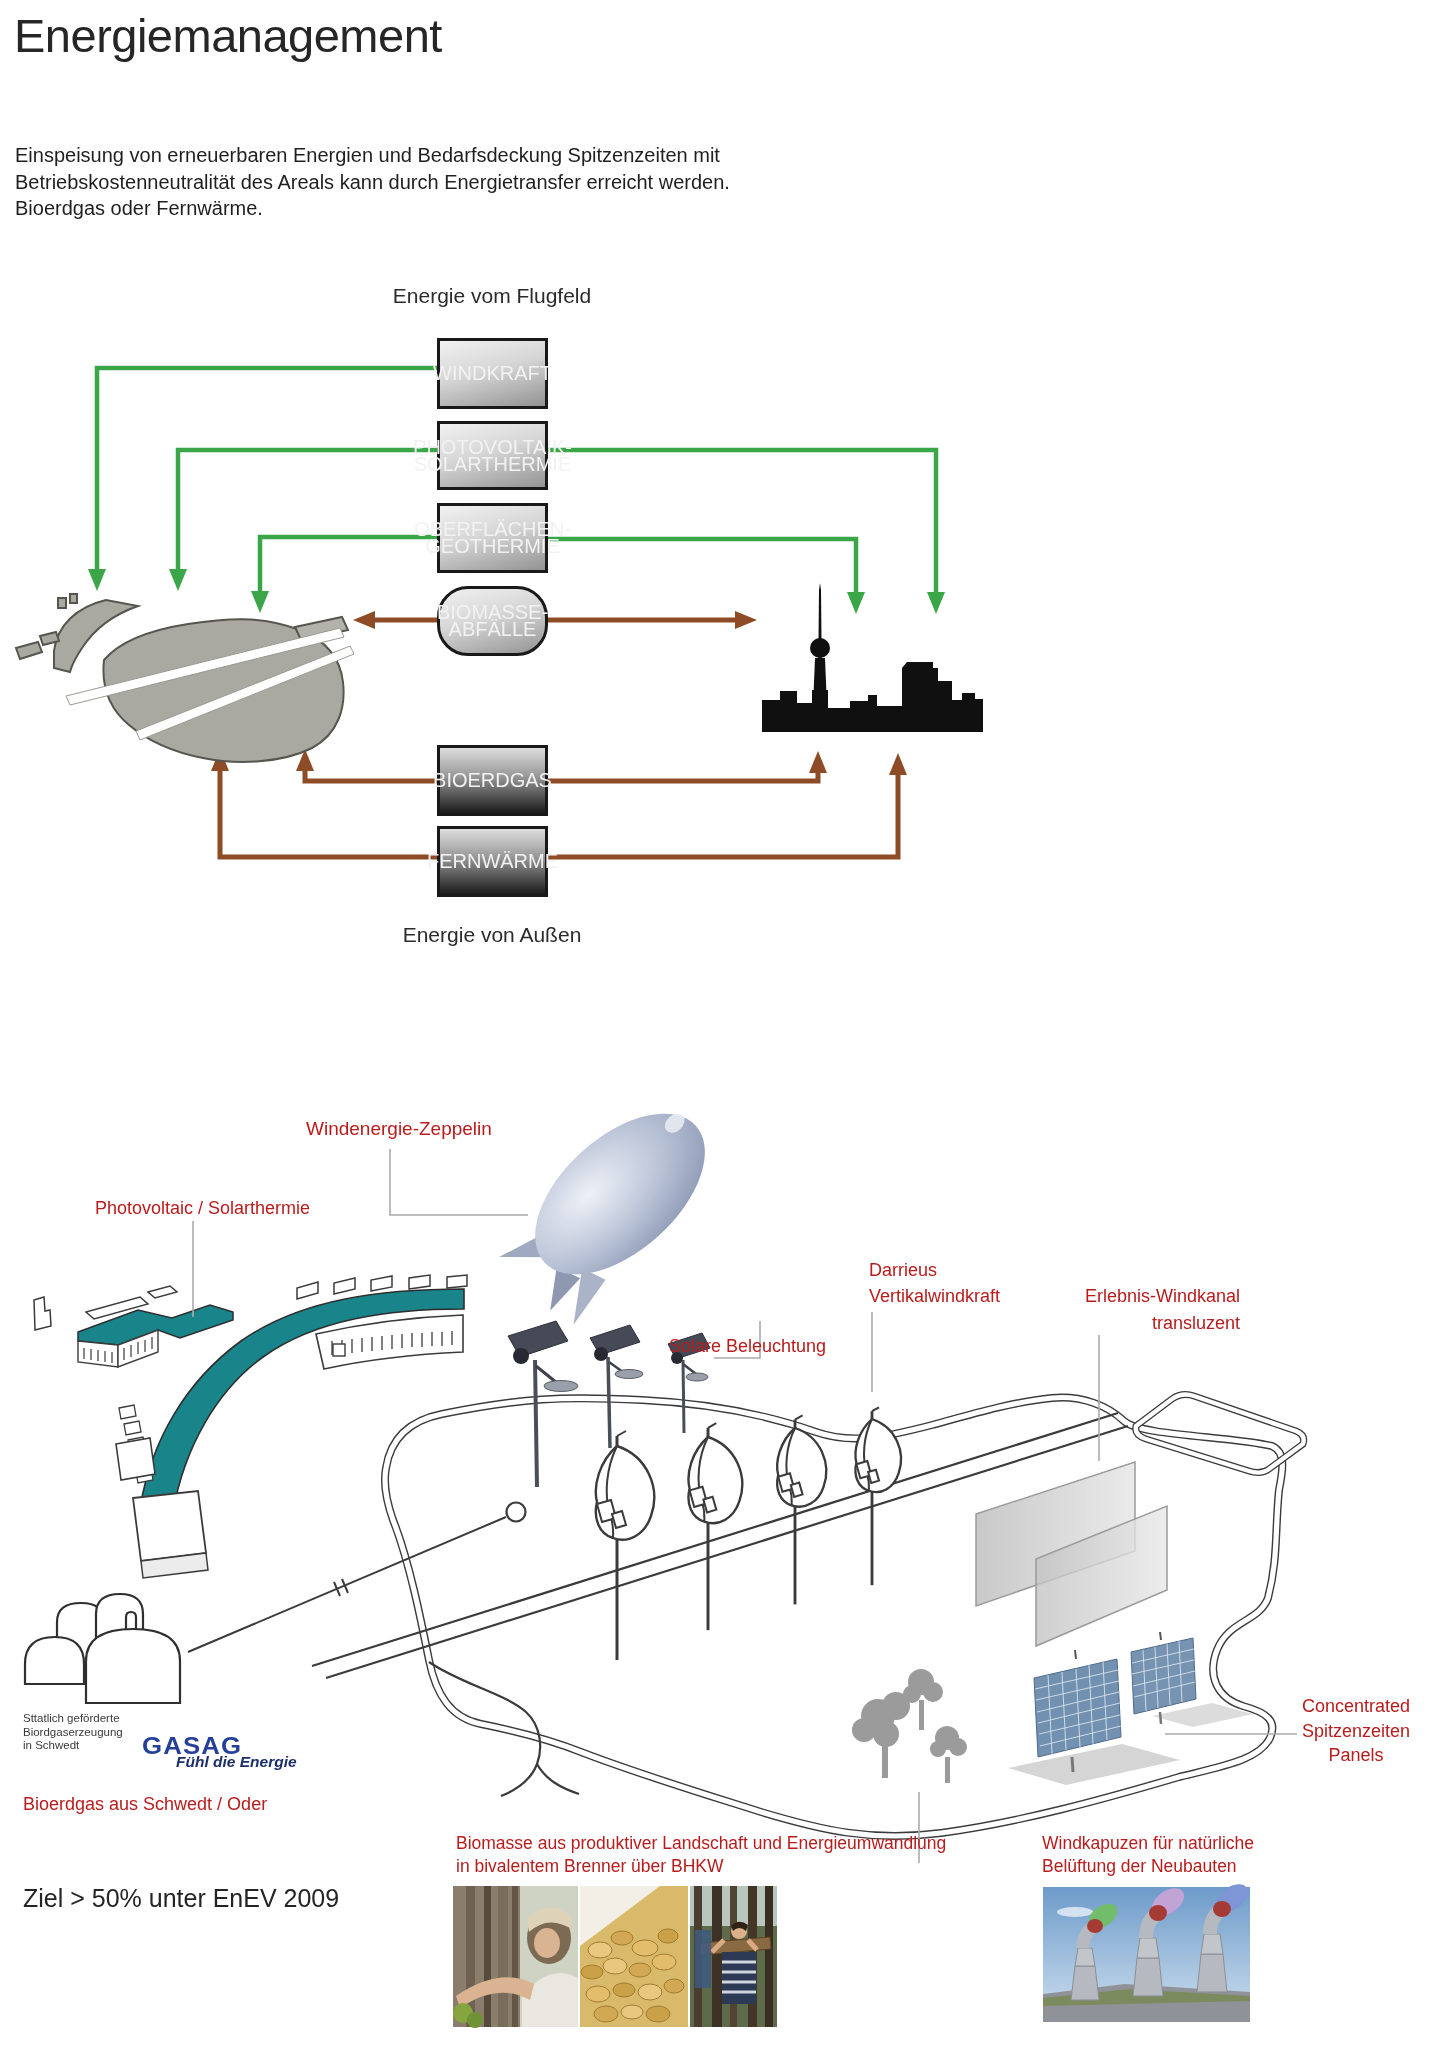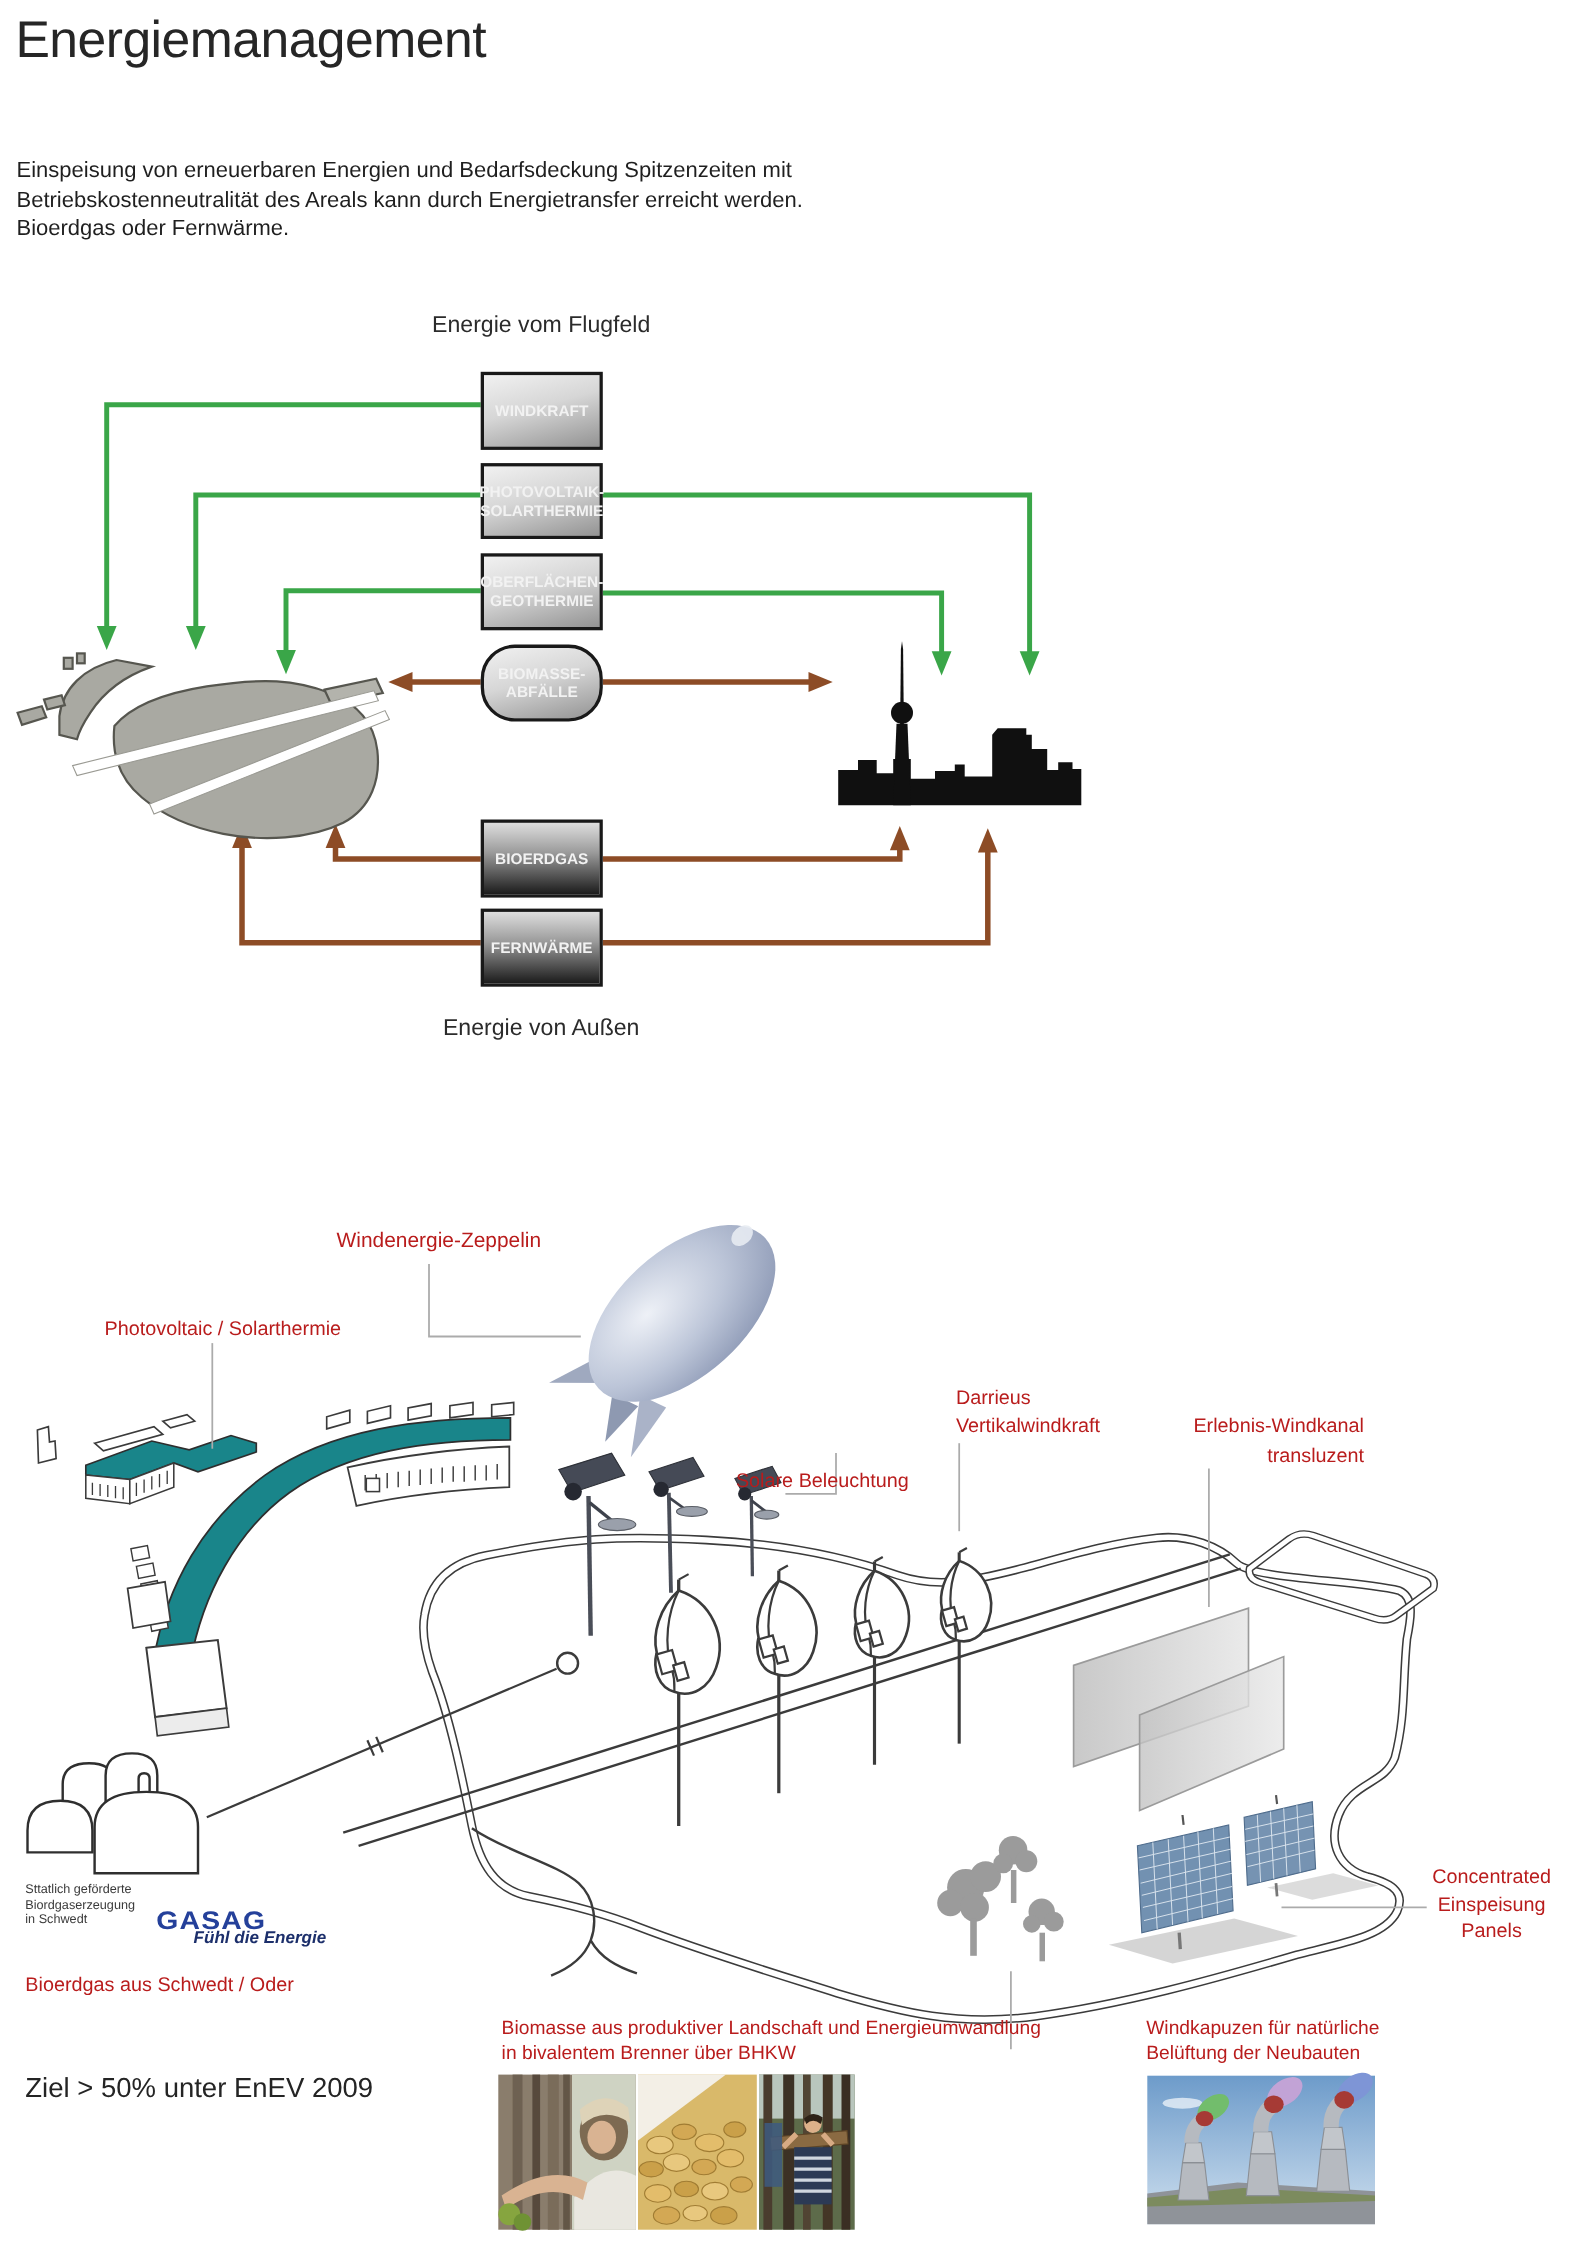--- a/index.html
+++ b/index.html
@@ -2,21 +2,21 @@
 <html><head>
 <meta charset="utf-8">
 <style>
   html,body{margin:0;padding:0;}
   body{width:1440px;height:2050px;position:relative;font-family:"Liberation Sans",sans-serif;background:#fff;overflow:hidden;}
   .abs{position:absolute;}
   #art{position:absolute;left:0;top:0;}
   .title{left:14px;top:8px;font-size:47px;color:#262626;letter-spacing:-0.5px;}
   .intro{left:15px;top:142px;font-size:20px;line-height:26.5px;color:#1f1f1f;}
   .flowlabel{width:320px;text-align:center;font-size:21px;color:#2b2b2b;}
-  .flowbox{left:437px;width:111px;border:3px solid #191919;box-sizing:border-box;display:flex;flex-direction:column;align-items:center;justify-content:center;color:#f2f2f2;font-size:14px;line-height:17px;text-align:center;font-weight:bold;}
+  .flowbox{left:437px;width:111px;border:3px solid #191919;box-sizing:border-box;display:flex;flex-direction:column;align-items:center;justify-content:center;color:#f2f2f2;font-size:20px;line-height:17px;text-align:center;}
   .flowbox.light{background:linear-gradient(165deg,#f1f1f1 0%,#d6d6d6 45%,#939393 100%);}
   .flowbox.dark{background:linear-gradient(180deg,#dedede 0%,#9a9a9a 42%,#1b1b1b 100%);}
   .lbl{color:#b91c1c;font-size:18px;line-height:24px;}
   .small-note{font-size:11.5px;line-height:13.5px;color:#3a3a3a;}
   .gasag{color:#24409a;font-weight:bold;font-size:23px;letter-spacing:1px;transform:scaleX(1.12);transform-origin:left center;}
   .gasag-tag{color:#1c2f6b;font-weight:bold;font-style:italic;font-size:15.5px;}
   .goal{font-size:25px;color:#242424;}
 </style>
 </head>
 <body>
@@ -354,21 +354,21 @@
 <div class="abs lbl" style="left:869px;top:1257px;line-height:26px;">
   <div>Darrieus</div>
   <div>Vertikalwindkraft</div>
 </div>
 <div class="abs lbl" style="left:1020px;top:1283px;width:220px;text-align:right;line-height:27px;">
   <div>Erlebnis-Windkanal</div>
   <div>transluzent</div>
 </div>
 <div class="abs lbl" style="left:1276px;top:1694px;width:160px;text-align:center;line-height:24.5px;">
   <div>Concentrated</div>
-  <div>Einspeisung</div>
+  <div>Spitzenzeiten</div>
   <div>Panels</div>
 </div>
 <div class="abs lbl" style="left:456px;top:1832px;font-size:17.5px;line-height:23px;">
   <div>Biomasse aus produktiver Landschaft und Energieumwandlung</div>
   <div>in bivalentem Brenner über BHKW</div>
 </div>
 <div class="abs lbl" style="left:1042px;top:1832px;font-size:17.5px;line-height:22.5px;">
   <div>Windkapuzen für natürliche</div>
   <div>Belüftung der Neubauten</div>
 </div>

